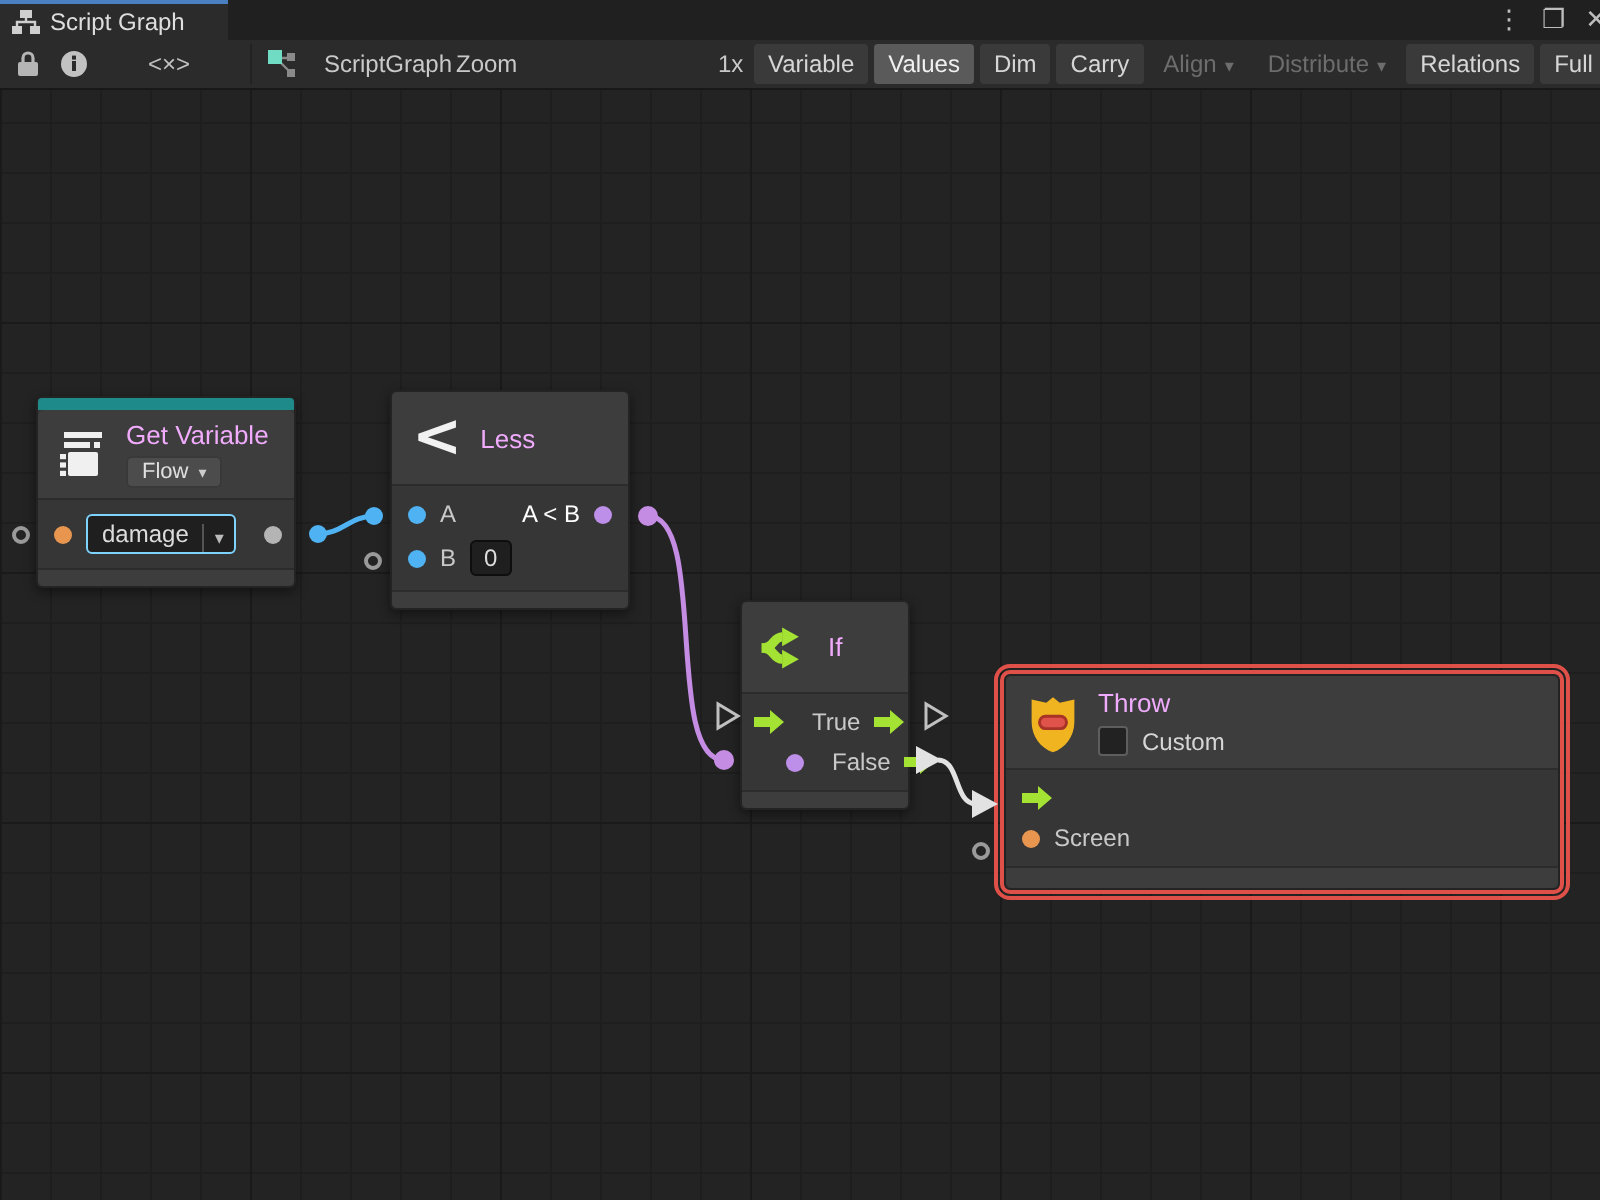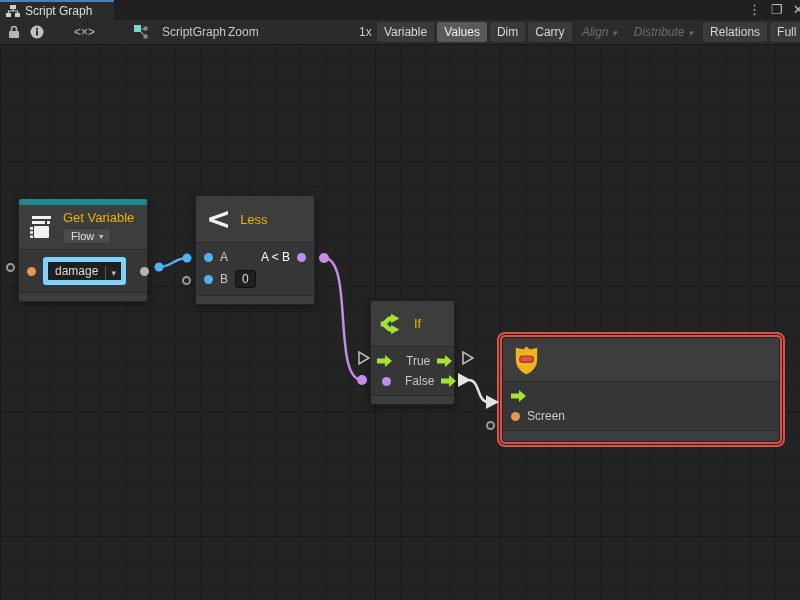--- a/index.html
+++ b/index.html
@@ -13,52 +13,52 @@
   .tab-title{font-size:12px;color:#dedede;white-space:nowrap;}
   .winctrl{position:absolute;top:0;height:20px;display:flex;align-items:center;gap:10px;color:#bdbdbd;font-size:13px;}
   .winctrl span{cursor:default;line-height:20px;}
   
   .toolbar{position:absolute;left:0;top:20px;width:800px;height:25px;background:#2b2b2b;
     border-bottom:1px solid #181818;box-sizing:border-box;font-size:12px;}
   .tb-abs{position:absolute;top:0;height:24px;display:flex;align-items:center;}
   .tb-sep{position:absolute;top:2px;width:1px;height:20px;background:#222;}
   .tb-btn{padding:3px 7px;background:#3a3a3a;border-radius:2px;color:#d6d6d6;white-space:nowrap;}
   .tb-btn.active{background:#5a5a5a;color:#f0f0f0;}
-  .tb-btn.disabled{background:transparent;color:#6d6d6d;font-style:italic;}
+  .tb-btn.disabled{background:transparent;color:#6d6d6d;}
   .tb-btn .dd{font-size:9px;margin-left:4px;color:inherit;}
   .zoom-track{position:absolute;left:256px;top:32px;width:98px;height:2px;background:#5b5b5b;}
   .zoom-handle{position:absolute;left:342px;top:26px;width:13px;height:13px;border-radius:50%;background:#a5a5a5;}
   .icon-btn{color:#c2c2c2;}
   
   .canvas{position:absolute;left:0;top:45px;width:800px;height:555px;background:#232323;
     background-image:
       linear-gradient(#1a1a1a 1px,transparent 1px),
       linear-gradient(90deg,#1a1a1a 1px,transparent 1px),
       linear-gradient(#1e1e1e 1px,transparent 1px),
       linear-gradient(90deg,#1e1e1e 1px,transparent 1px);
     background-size:125px 125px,125px 125px,25px 25px,25px 25px;
     background-position:0 -9px,0 0,0 -9px,0 0;}
   .wires{position:absolute;left:0;top:0;width:800px;height:600px;pointer-events:none;z-index:3;}
   
   .node{position:absolute;background:#363636;border:1px solid #232323;border-radius:3px;
     box-shadow:0 2px 6px rgba(0,0,0,.45);z-index:2;box-sizing:border-box;}
   .node-header{background:#3d3d3d;display:flex;align-items:center;gap:9px;padding:6px 10px;border-radius:3px 3px 0 0;}
-  .node-title{font-size:13px;color:#eab308;white-space:nowrap;}
+  .node-title{font-size:13px;color:#f0abfc;white-space:nowrap;}
   .node-body{border-top:1px solid #2c2c2c;padding:4px 0;}
   .node-footer{height:8px;background:#3d3d3d;border-top:1px solid #2c2c2c;border-radius:0 0 3px 3px;}
   .port-row{display:flex;align-items:center;gap:7px;padding:3px 8px;font-size:12px;color:#c9c9c9;}
   .dot{width:9px;height:9px;border-radius:50%;flex:0 0 auto;}
   .dot-orange{background:#e8964f;}
   .dot-blue{background:#4fb2f2;}
   .dot-purple{background:#bd8fe8;}
   .dot-gray{background:#b4b4b4;}
   .spacer{flex:1;}
   .field{background:#1f1f1f;border:1px solid #0e0e0e;border-radius:3px;color:#dcdcdc;
     font-size:12px;padding:2px 6px;white-space:nowrap;overflow:hidden;}
-  .combo{display:flex;align-items:flex-end;background:#1f1f1f;border:5px solid #7dd3fc;border-radius:3px;color:#dcdcdc;font-size:12px;}
+  .combo{display:flex;align-items:flex-end;background:#1f1f1f;border:1px solid #7dd3fc;border-radius:3px;color:#dcdcdc;font-size:12px;}
   .combo .val{padding:2px 7px;}
   .combo .arrow{border-left:1px solid #555;padding:2px 5px;font-size:9px;display:flex;align-items:center;color:#bbb;}
   .mini-dd{display:inline-flex;align-items:center;gap:5px;background:#4c4c4c;border:1px solid #393939;
     border-radius:3px;padding:1px 7px;font-size:11px;color:#e0e0e0;margin-top:3px;}
   .mini-dd .dd{font-size:8px;color:#ccc;}
   .colorbar{height:6px;background:#1f8a8a;border-radius:2px 2px 0 0;}
   .checkbox{width:13px;height:13px;background:#222;border:1px solid #5e5e5e;border-radius:2px;flex:0 0 auto;}
   .port-circle{position:absolute;width:9px;height:9px;border:2px solid #9a9a9a;border-radius:50%;
     box-sizing:border-box;z-index:2;background:transparent;}
   .garrow{flex:0 0 auto;display:block;}
@@ -236,38 +236,45 @@
       <div class="port-row" style="padding:3px 6px;">
         <svg class="garrow" width="15" height="12" viewBox="0 0 15 12">
           <polygon points="0,3.5 8,3.5 8,0 15,6 8,12 8,8.5 0,8.5" fill="#a4e334"></polygon>
           </svg>
         <span class="spacer"></span>
         <span>True</span>
         <svg class="garrow" width="15" height="12" viewBox="0 0 15 12">
           <polygon points="0,3.5 8,3.5 8,0 15,6 8,12 8,8.5 0,8.5" fill="#a4e334"></polygon>
           </svg>
       </div>
-      <div class="port-row" style="padding:3px 11px;">
+      <div class="port-row" style="padding:3px 22px;">
         <span class="dot dot-purple"></span>
         <span class="spacer"></span>
         <span>False</span>
         <svg class="garrow" width="15" height="12" viewBox="0 0 15 12">
           <polygon points="0,3.5 8,3.5 8,0 15,6 8,12 8,8.5 0,8.5" fill="#a4e334"></polygon>
           </svg>
       </div>
     </div>
     <div class="node-footer"></div>
   </div>
 
   <div class="node selected" style="left:502px;top:337px;width:278px;">
     <div class="node-header" style="padding:6px 10px;">
       <svg width="27" height="31" viewBox="0 0 24 27">
         <path d="M12,2 L15,4.5 L21.5,3 L21.5,13 C21.5,19.5 17.5,24.5 12,26.5 C6.5,24.5 2.5,19.5 2.5,13 L2.5,3 L9,4.5 Z" fill="#efb41f"></path>
         <rect x="6" y="10.5" width="12" height="5.5" rx="2.7" fill="#e0534a" stroke="#a83327" stroke-width="1.3"></rect>
       </svg>
+      <div>
+        <div class="node-title">Throw</div>
+        <div style="display:flex;align-items:center;gap:7px;margin-top:4px;">
+          <span class="checkbox"></span>
+          <span style="font-size:12px;color:#d6d6d6;">Custom</span>
+        </div>
+      </div>
     </div>
     <div class="node-body">
       <div class="port-row" style="padding:4px 8px;">
         <svg class="garrow" width="15" height="12" viewBox="0 0 15 12">
           <polygon points="0,3.5 8,3.5 8,0 15,6 8,12 8,8.5 0,8.5" fill="#a4e334"></polygon>
           </svg>
       </div>
       <div class="port-row" style="padding:3px 8px;">
         <span class="dot dot-orange"></span>
         <span>Screen</span>

